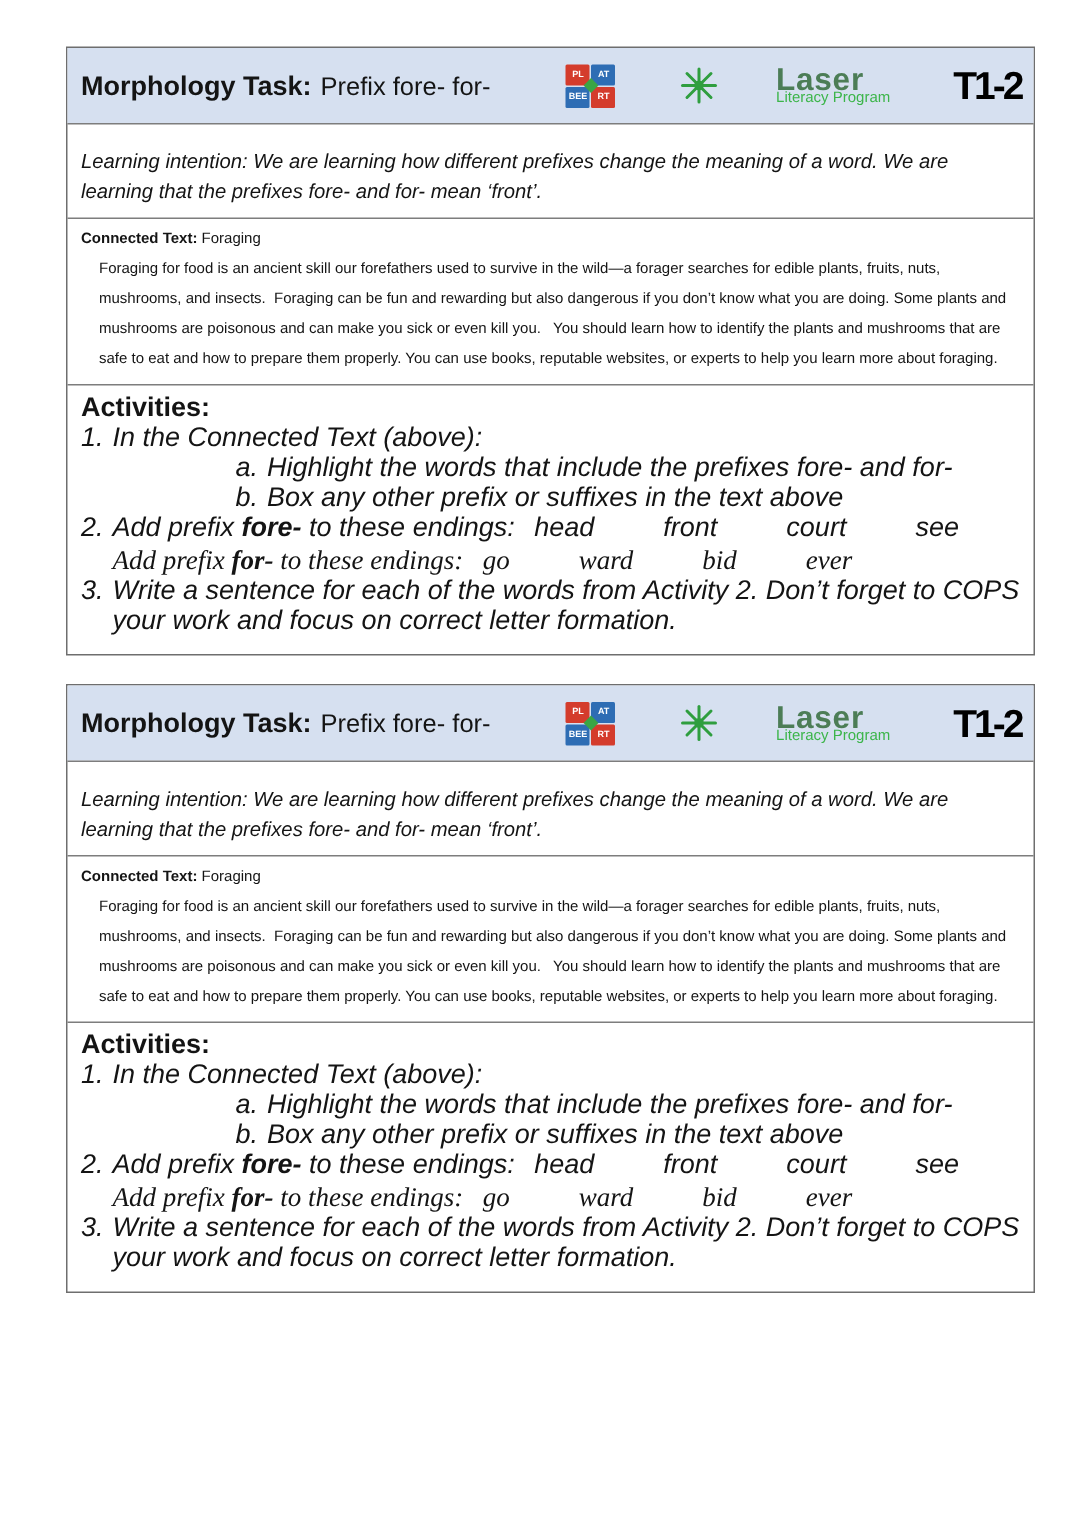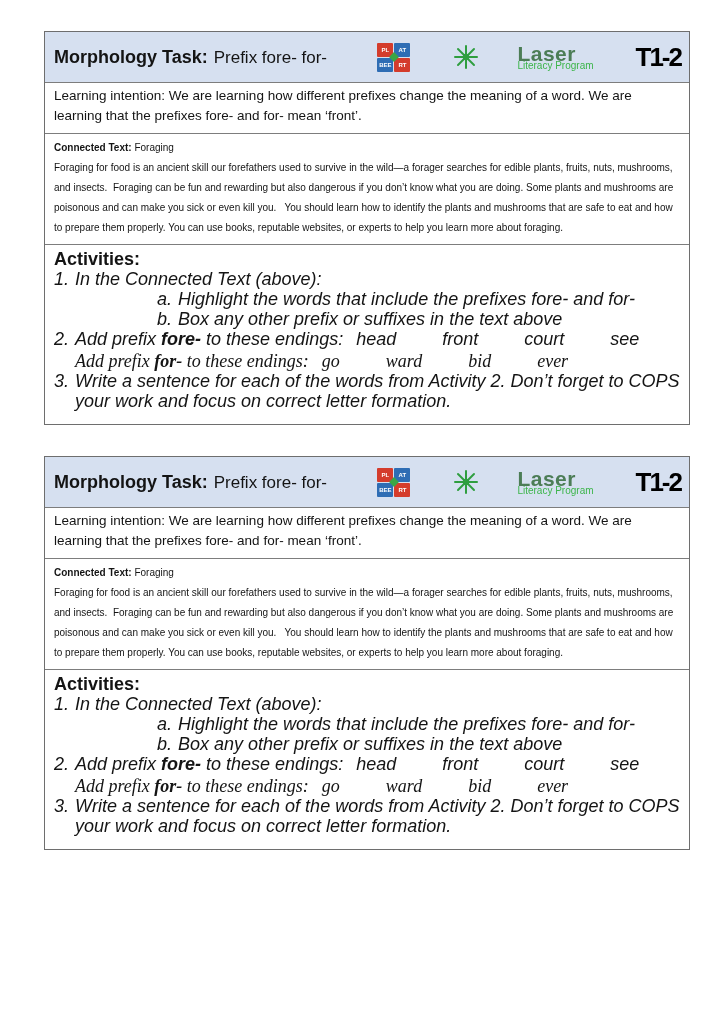--- a/index.html
+++ b/index.html
@@ -70,28 +70,28 @@
     font-size: 10px; font-weight: normal; color: #3cb54a;
     line-height: 8px; align-self: flex-end; margin-top: -1px;
   }
   .code {
     font-size: 26px; font-weight: 800; letter-spacing: -2px;
     line-height: 30px; color: #000; margin-left: 1px;
   }
 
   
   .intent {
-    padding: 3px 9px 7px;
-    font-size: 13.5px; line-height: 20px;
+    padding: 15px 9px 7px;
+    font-size: 13.5px; font-style: italic; line-height: 20px;
   }
 
   
   .conn { padding: 4px 9px 6px; font-size: 10px; line-height: 20px; }
   .ct-label { font-weight: bold; }
-  .para { white-space: pre-wrap; }
+  .para { white-space: pre-wrap; margin-left: 12px; }
 
   
   .acts { padding: 4px 9px 13px; font-size: 18px; line-height: 20px; }
   .acts-label { font-weight: bold; }
   .li { display: flex; font-style: italic; }
   .li .num { flex: 0 0 21px; }
   .li .txt { flex: 1; }
   .li.sub { padding-left: 103px; }
   .li.cont { padding-left: 21px; margin-top: 2px; font-family: Liberation Serif, serif; }
   .b { font-weight: bold; text-align: center; }

